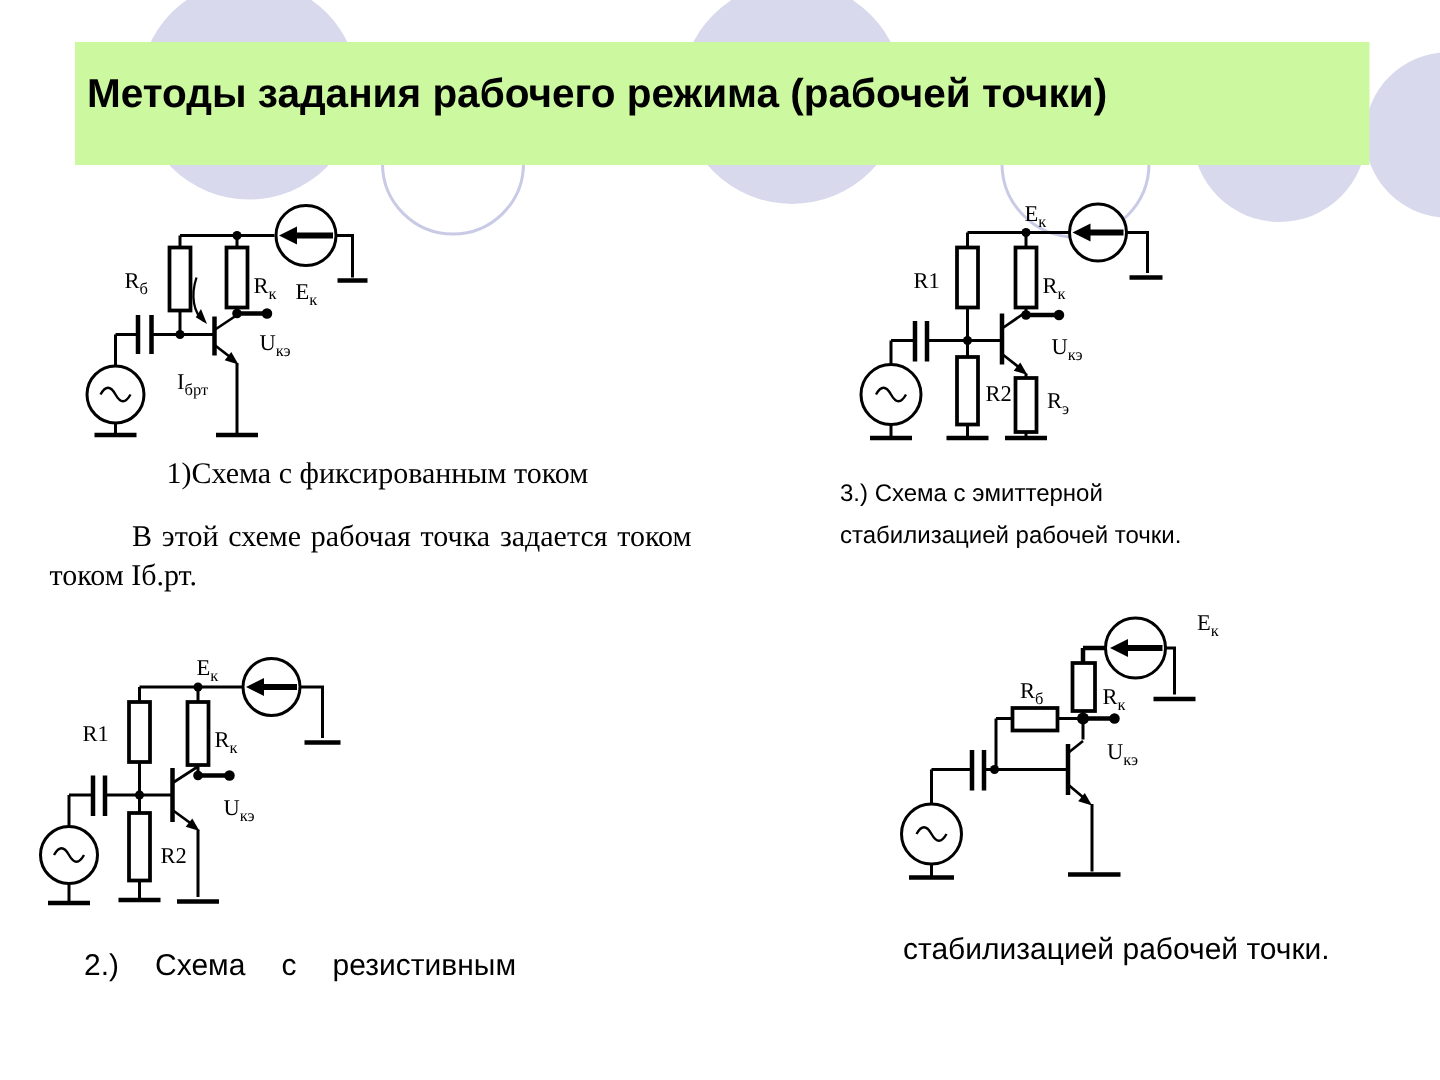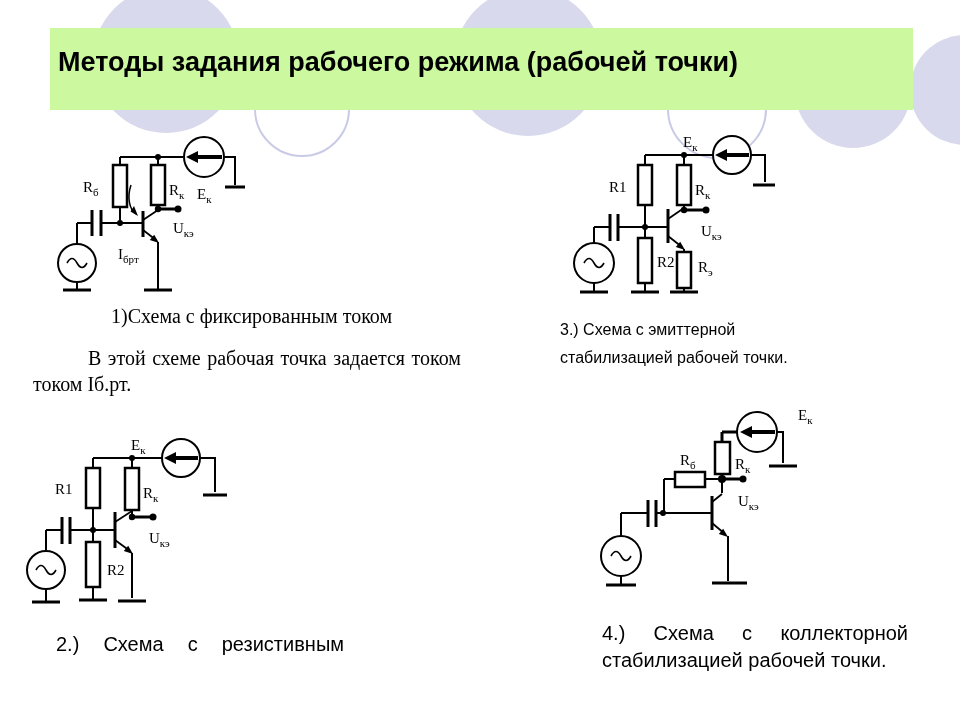--- a/index.html
+++ b/index.html
@@ -293,18 +293,17 @@
     <div class="cap cap2">
       <div class="just">2.) Схема с резистивным</div>
     </div>
 
     <div class="cap cap3">
       <div>3.) Схема с эмиттерной</div>
       <div>стабилизацией рабочей точки.</div>
     </div>
 
     <div class="cap cap4">
-      <div class="just">4.) Схема с коллекторной</div>
       <div>стабилизацией рабочей точки.</div>
     </div>
 
   </div>
 </div>
 
 </body></html>

